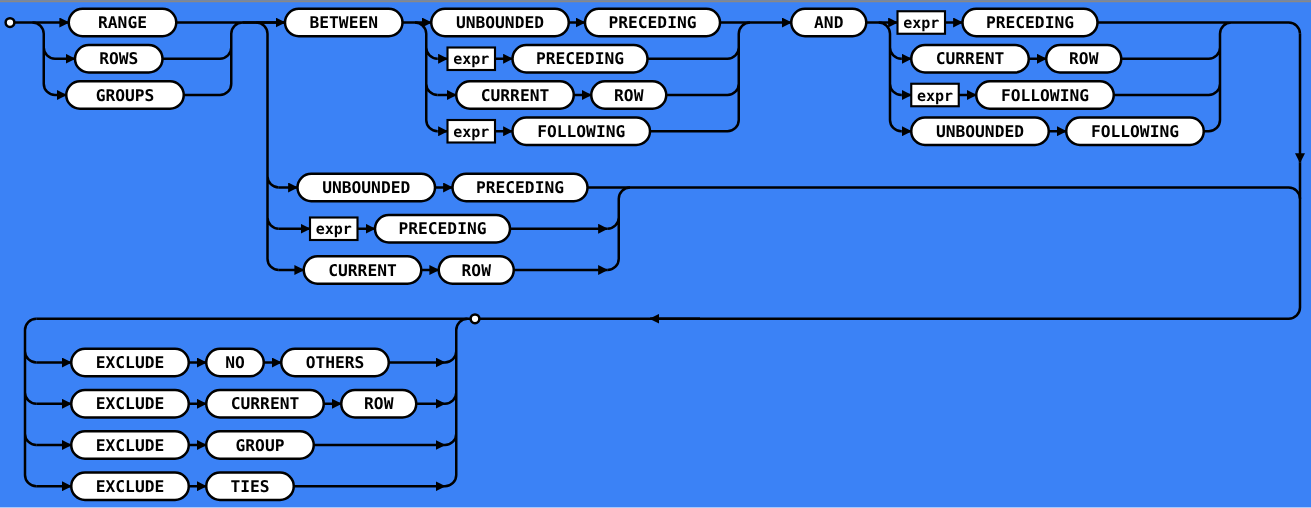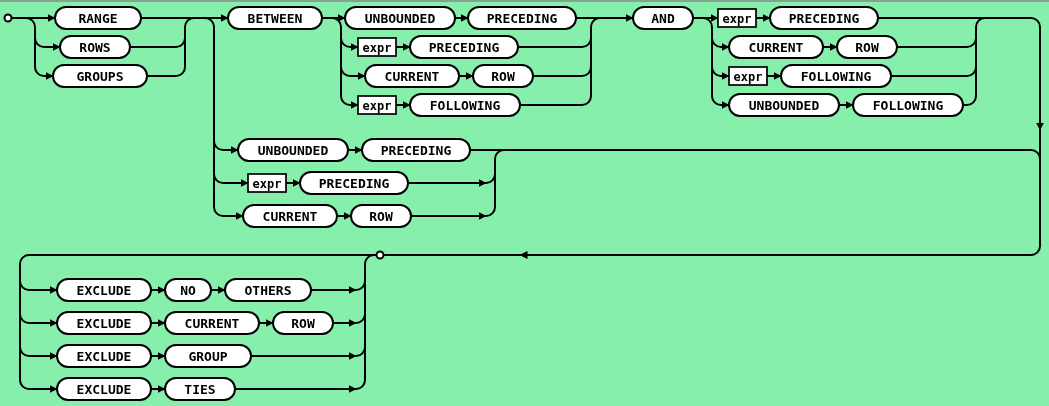--- a/index.html
+++ b/index.html
@@ -1,16 +1,16 @@
 <!DOCTYPE html>
 <html><head>
 <meta charset="utf-8">
 <style>
   html,body{margin:0;padding:0;background:#ffffff;}
-  .stage{width:1049px;height:406px;position:relative;background:#86efac;overflow:hidden;
+  .stage{width:1049px;height:406px;position:relative;background:#3b82f6;overflow:hidden;
          font-family:"DejaVu Sans Mono", monospace;}
   svg{display:block;}
   .wire{fill:none;stroke:#000;stroke-width:2;}
   .aw{stroke:#000;stroke-width:2;}
   .pill{fill:#fff;stroke:#000;stroke-width:2;}
   .nt{fill:#fff;stroke:#000;stroke-width:1.7;}
   .term{fill:#fff;stroke:#000;stroke-width:2;}
   .rule{stroke:#888;stroke-width:1.5;}
   text{font-family:"DejaVu Sans Mono", monospace;font-weight:bold;font-size:13px;
        text-anchor:middle;fill:#000;}

